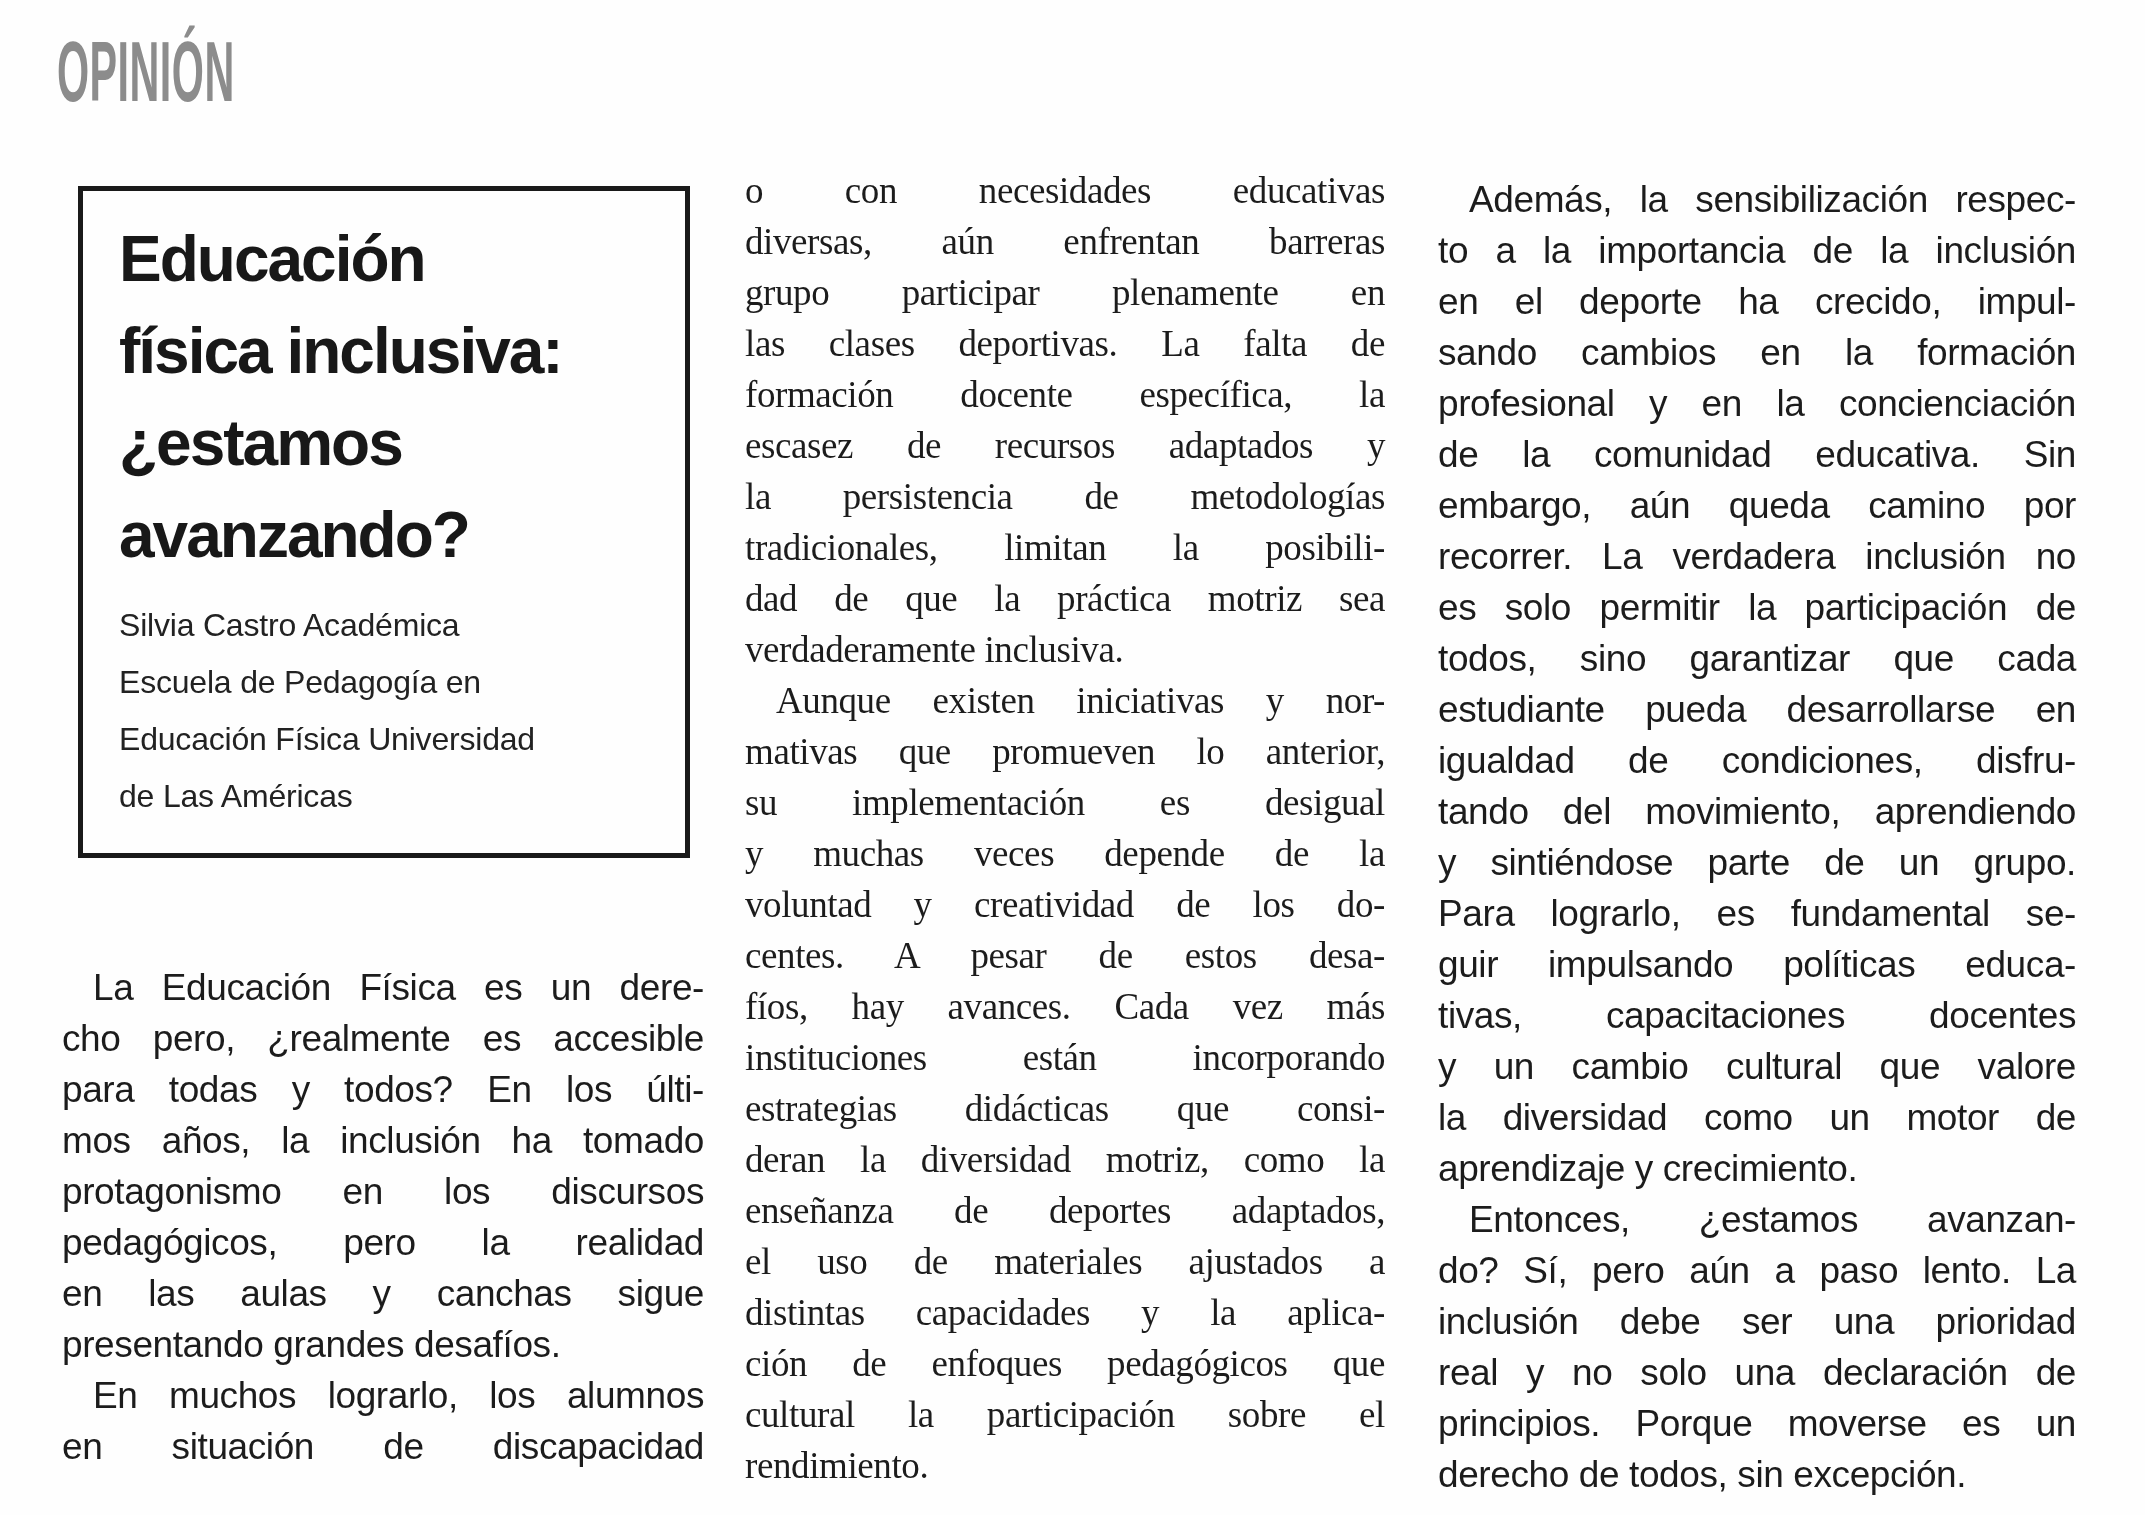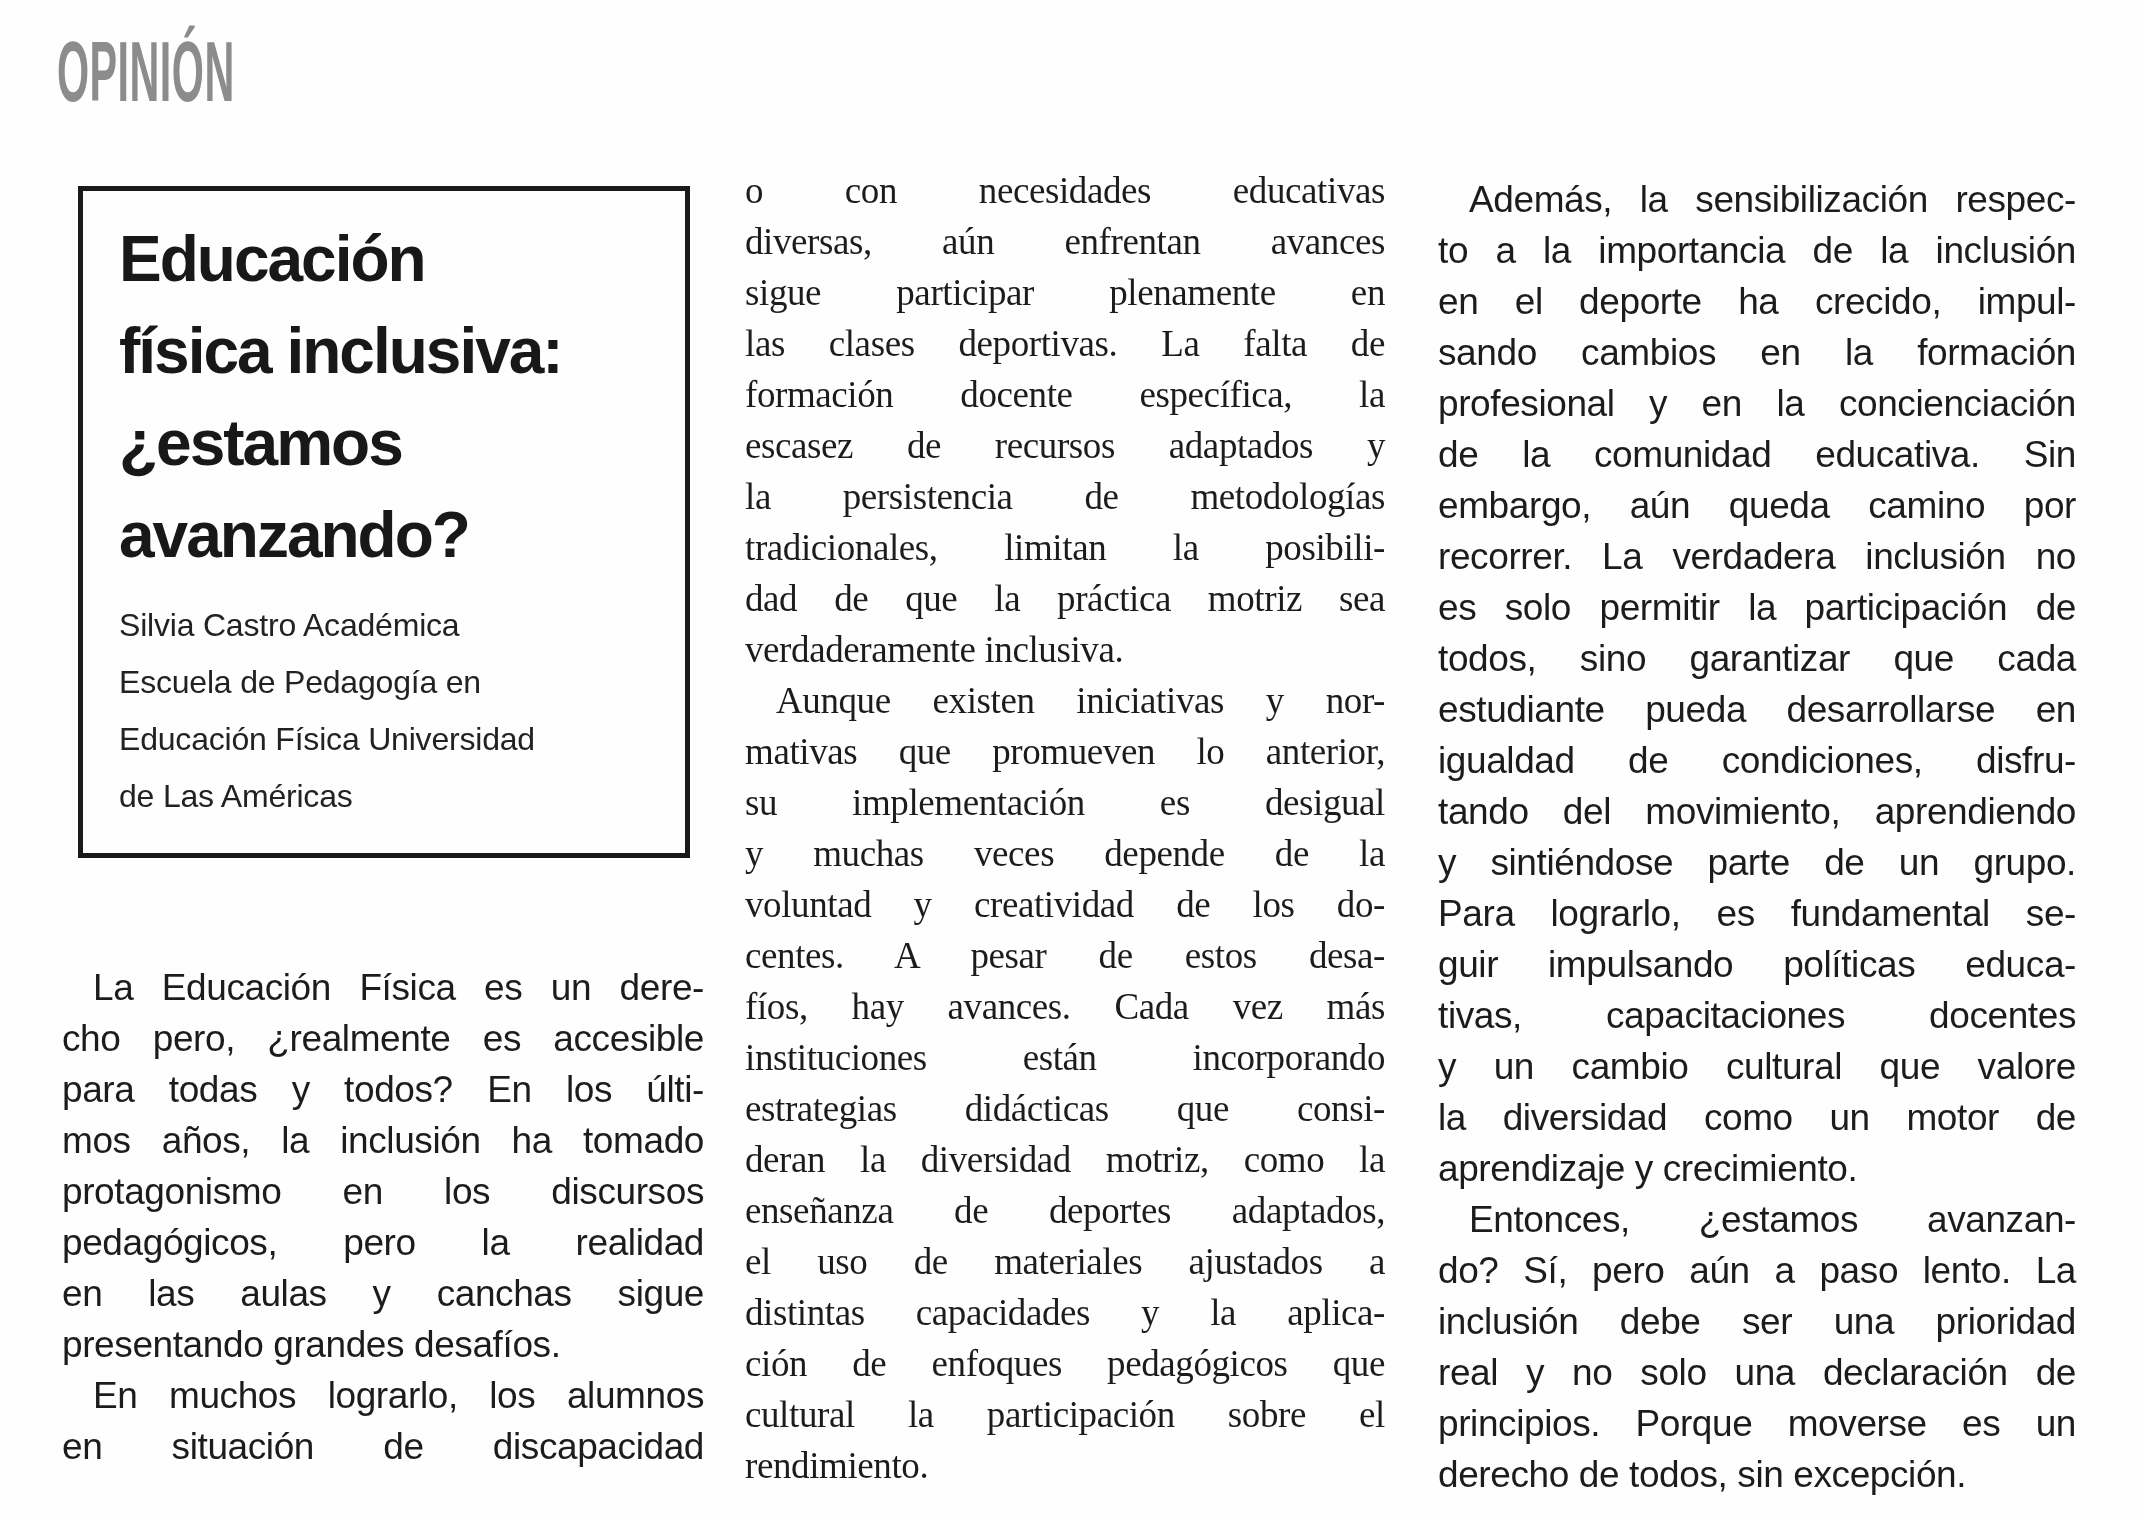--- a/index.html
+++ b/index.html
@@ -104,22 +104,22 @@
       <div class="bline">mos años, la inclusión ha tomado</div>
       <div class="bline">protagonismo en los discursos</div>
       <div class="bline">pedagógicos, pero la realidad</div>
       <div class="bline">en las aulas y canchas sigue</div>
       <div class="bline last">presentando grandes desafíos.</div>
       <div class="bline indent">En muchos lograrlo, los alumnos</div>
       <div class="bline">en situación de discapacidad</div>
     </div>
   <div class="col" id="col2" style="color: rgb(28, 28, 28);">
       <div class="bline">o con necesidades educativas</div>
-      <div class="bline">diversas, aún enfrentan avances</div>
-      <div class="bline">sigue participar plenamente en</div>
+      <div class="bline">diversas, aún enfrentan barreras</div>
+      <div class="bline">grupo participar plenamente en</div>
       <div class="bline">las clases deportivas. La falta de</div>
       <div class="bline">formación docente específica, la</div>
       <div class="bline">escasez de recursos adaptados y</div>
       <div class="bline">la persistencia de metodologías</div>
       <div class="bline">tradicionales, limitan la posibili-</div>
       <div class="bline">dad de que la práctica motriz sea</div>
       <div class="bline last">verdaderamente inclusiva.</div>
       <div class="bline indent">Aunque existen iniciativas y nor-</div>
       <div class="bline">mativas que promueven lo anterior,</div>
       <div class="bline">su implementación es desigual</div>

